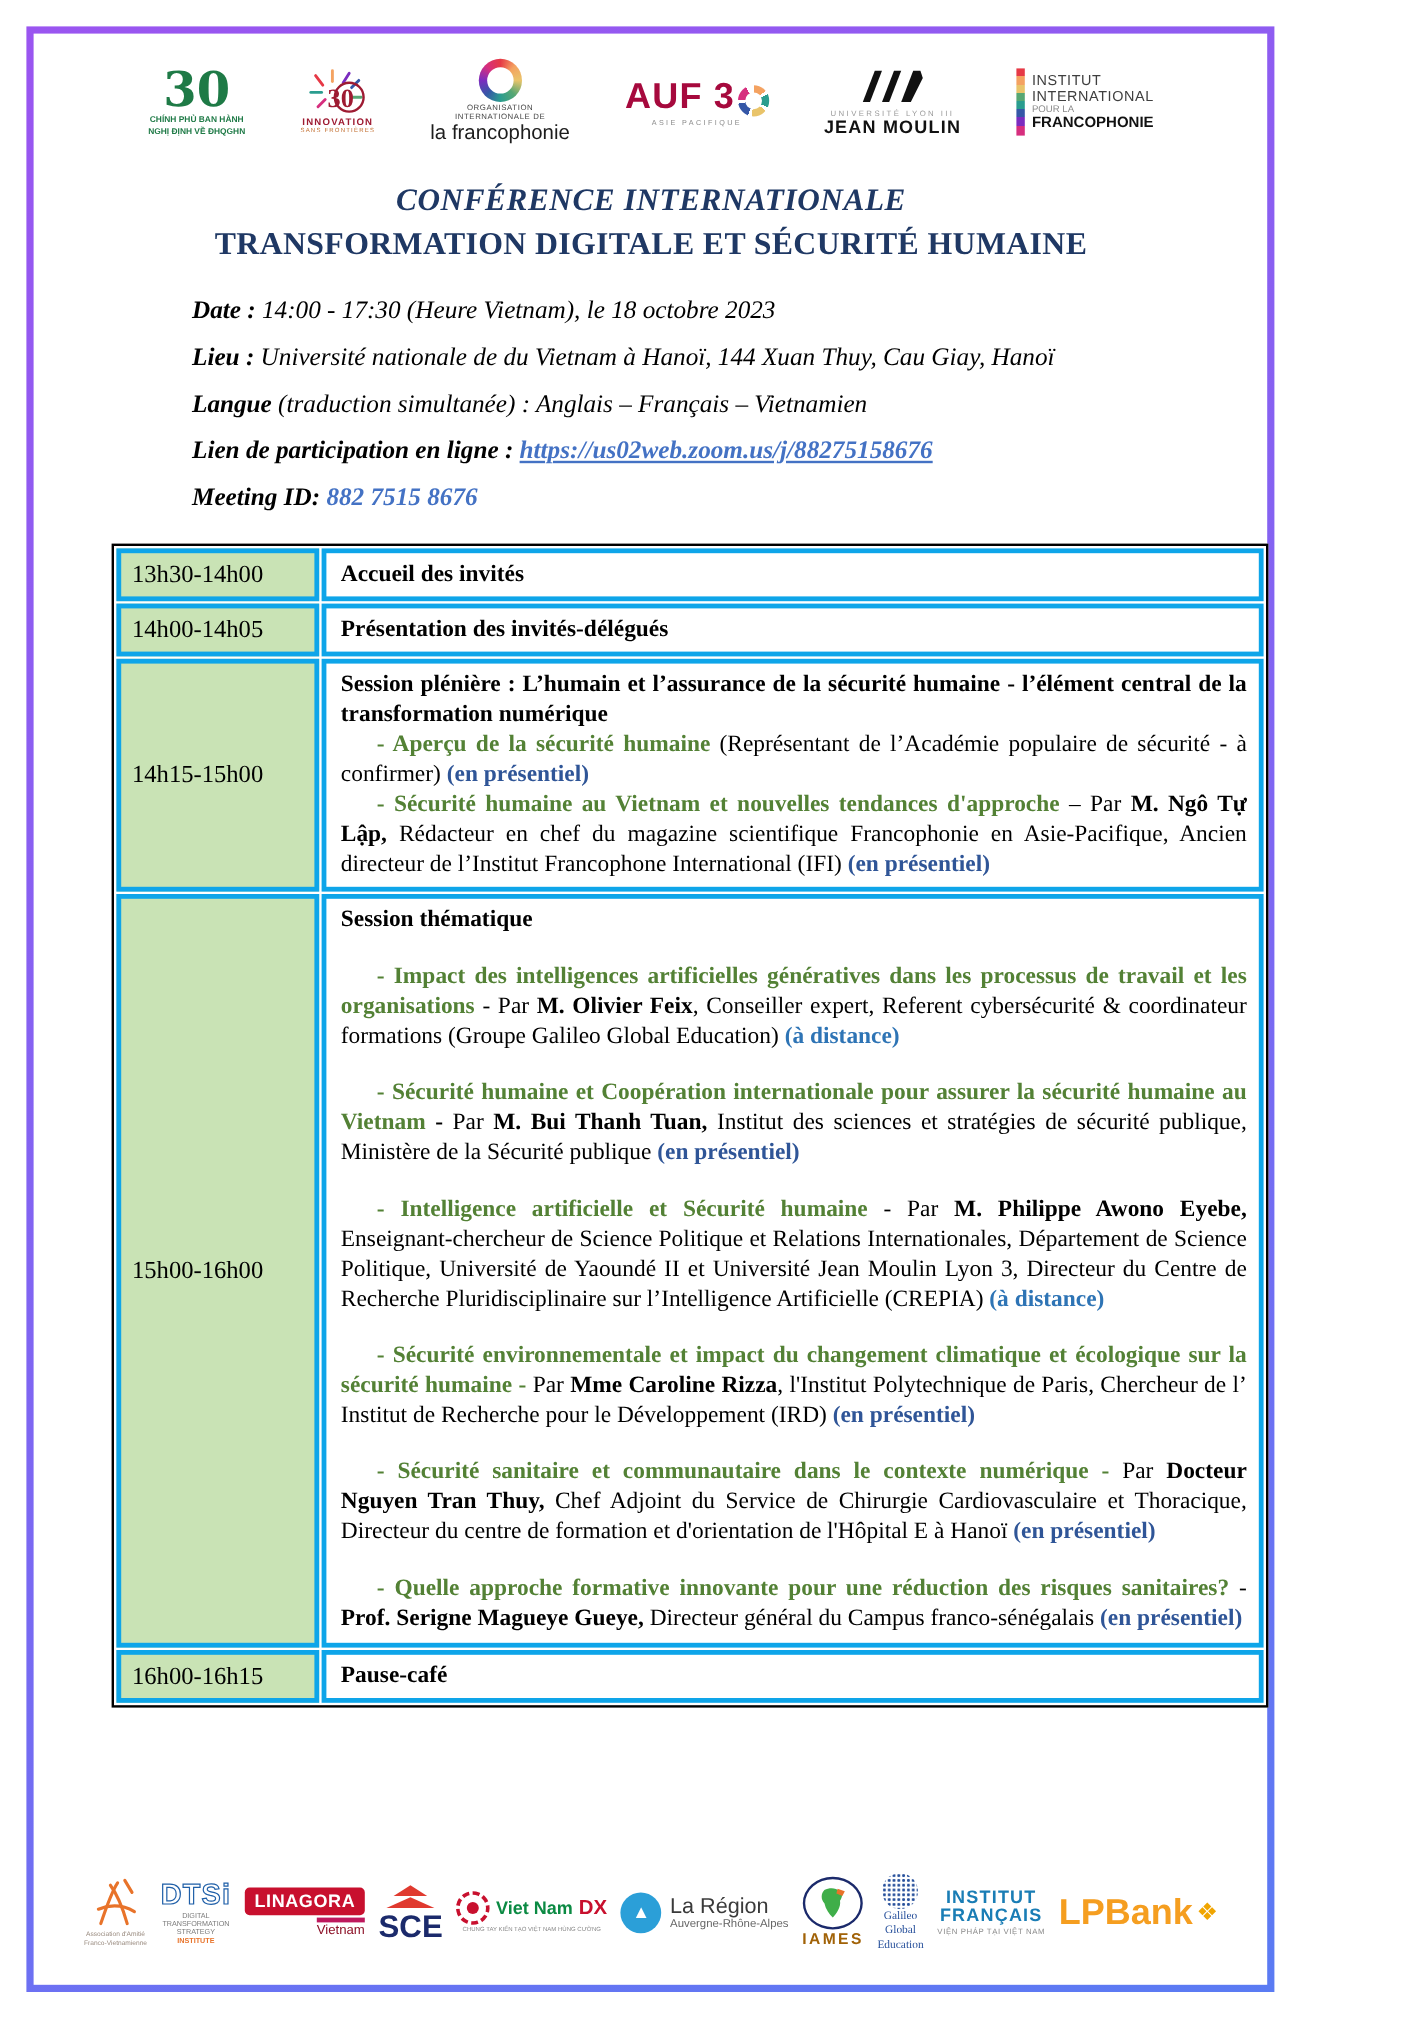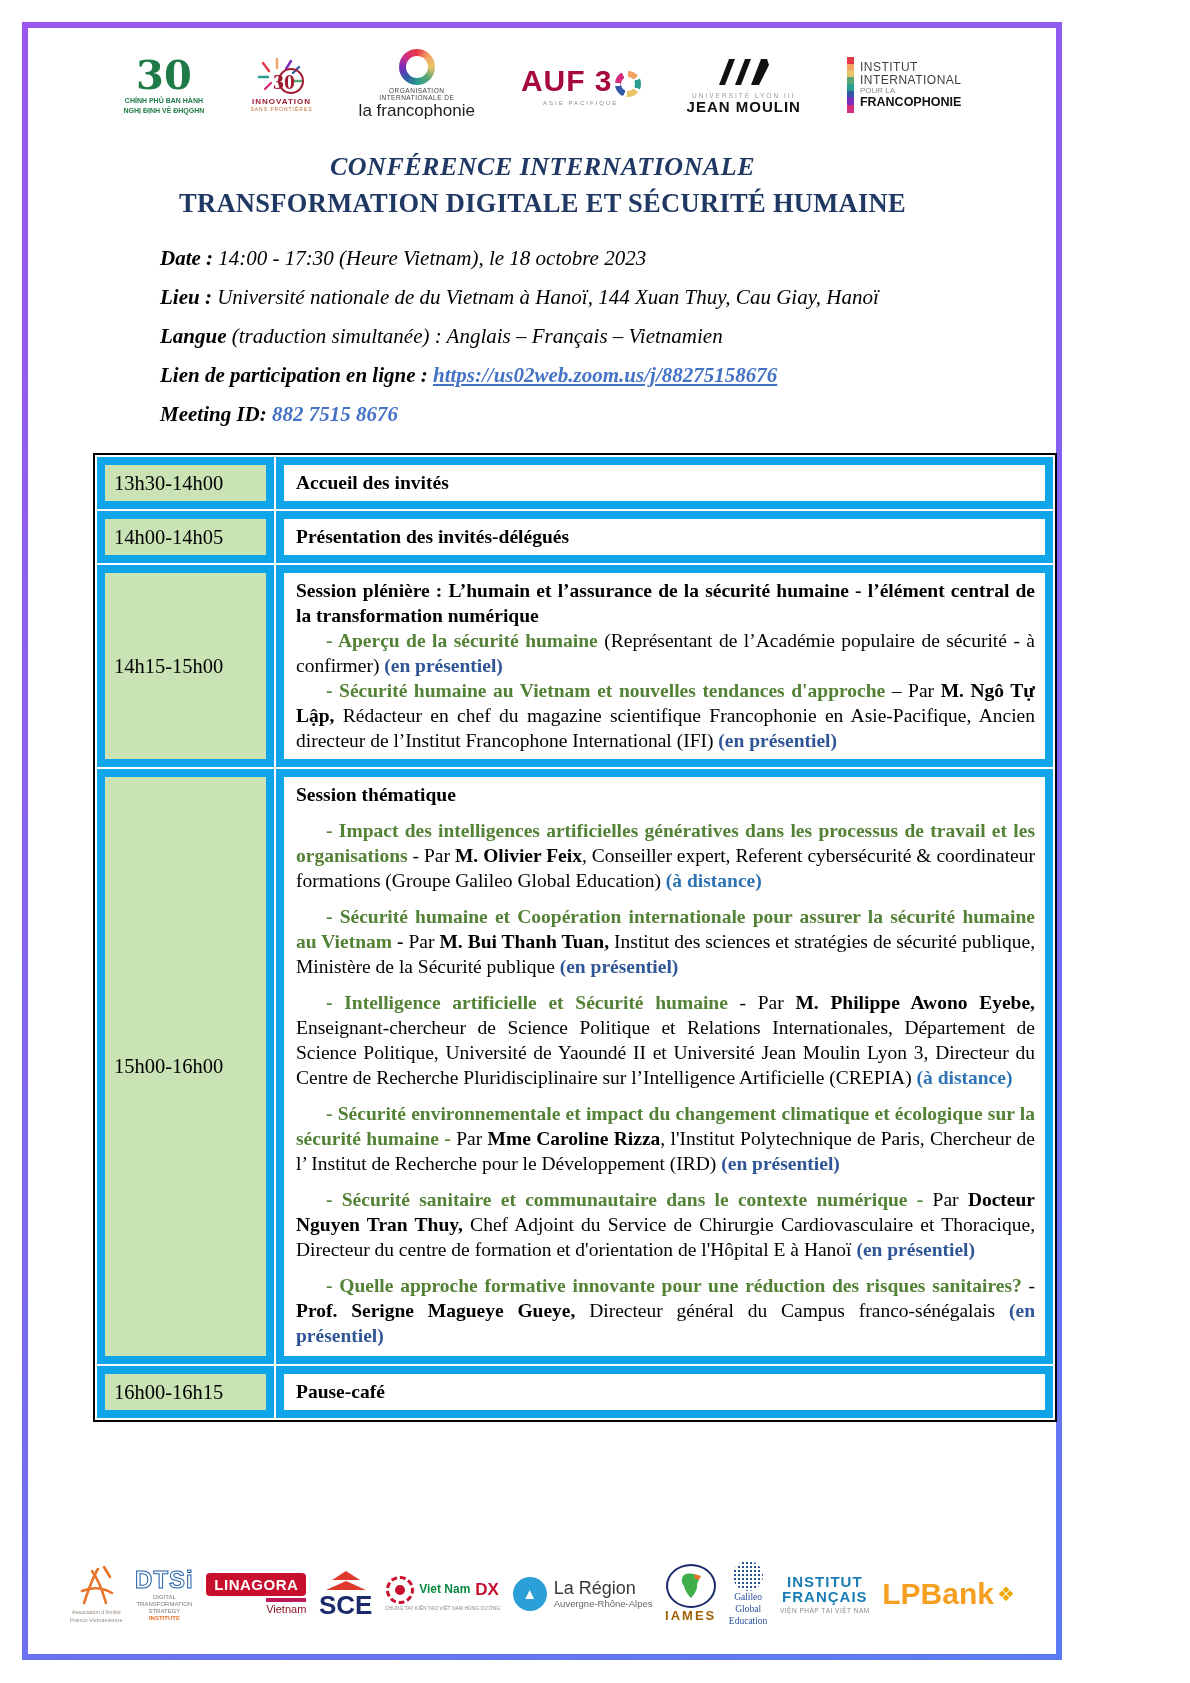--- a/index.html
+++ b/index.html
@@ -51,27 +51,27 @@
   .info{margin:26px 0 0 132px;font-size:21px;}
   .info-line{margin-bottom:13px;line-height:26px;}
   .lbl{font-weight:bold;font-style:italic;}
   .val{font-style:italic;}
   .zoom-link{font-weight:bold;font-style:italic;color:#4472C4;text-decoration:underline;}
   .meet{font-weight:bold;font-style:italic;color:#4472C4;}
 
   
   table.agenda{border-collapse:separate;border-spacing:2px;border:2px solid #000;
                margin:26px 0 0 65px;width:964px;background:#fff;table-layout:fixed;}
-  td{border:8px solid #0ea5e9;}
+  td{border:4px solid #0ea5e9;}
   .time-cell{width:148px;background:#C9E3B5;font-size:20.5px;padding:4px 4px 4px 9px;
              vertical-align:middle;}
   .content-cell{padding:5px 10px 6px 12px;vertical-align:top;font-size:19.5px;line-height:25px;}
   .p-head{font-weight:bold;text-align:justify;}
   .p-bullet{text-align:justify;text-indent:30px;}
-  .row-spaced .p-bullet{margin-top:11px;margin-bottom:2px;}
+  .row-spaced .p-bullet{margin-top:22px;margin-bottom:2px;}
   .sg-b{font-weight:bold;}
   .sg-g{font-weight:bold;color:#538135;}
   .sg-pb{font-weight:bold;color:#2F5597;}
   .sg-db{font-weight:bold;color:#2E74B5;}
 
   
   .footer-row{position:absolute;left:24px;right:24px;bottom:28px;display:flex;
       justify-content:space-between;align-items:center;padding:0 18px;
       font-family:"Liberation Sans",sans-serif;}
   .flogo{display:flex;flex-direction:column;align-items:center;justify-content:center;
@@ -85,21 +85,21 @@
   .lina .vn{font-size:11px;color:#8c1127;margin-top:2px;align-self:flex-end;
             border-top:4px solid #be185d;padding-top:1px;}
   .sce .pagoda{width:0;height:0;border-left:14px solid transparent;border-right:14px solid transparent;
                border-bottom:9px solid #e03a2f;margin-bottom:1px;}
   .sce .pagoda2{width:0;height:0;border-left:20px solid transparent;border-right:20px solid transparent;
                border-bottom:9px solid #e03a2f;margin-bottom:2px;}
   .sce .txt{font-size:26px;font-weight:bold;color:#1b2a6b;line-height:1;}
   .vndx .row{display:flex;align-items:center;gap:5px;}
   .vndx .gear{width:22px;height:22px;border:3px dashed #c8102e;border-radius:50%;position:relative;}
   .vndx .gear::after{content:"";position:absolute;inset:6px;background:#c8102e;border-radius:50%;}
-  .vndx .g{color:#0b8a43;font-weight:bold;font-size:12px;}
+  .vndx .g{color:#0b8a43;font-weight:bold;font-size:15px;}
   .vndx .r{color:#c8102e;font-weight:bold;font-size:17px;}
   .vndx .cap{font-size:5px;color:#888;margin-top:2px;}
   .region{flex-direction:row;gap:7px;}
   .region .circ{width:34px;height:34px;background:#2b9fd8;border-radius:50%;display:flex;
                 align-items:center;justify-content:center;color:#fff;font-size:15px;font-weight:bold;}
   .region .tcol{display:flex;flex-direction:column;align-items:flex-start;}
   .region .n{font-size:18px;font-weight:normal;color:#3a3a3a;}
   .region .s{font-size:9.5px;color:#666;}
   .iames .oval{width:46px;height:40px;border:2px solid #1b2a6b;border-radius:50%;display:flex;
                align-items:center;justify-content:center;background:#fff;}

